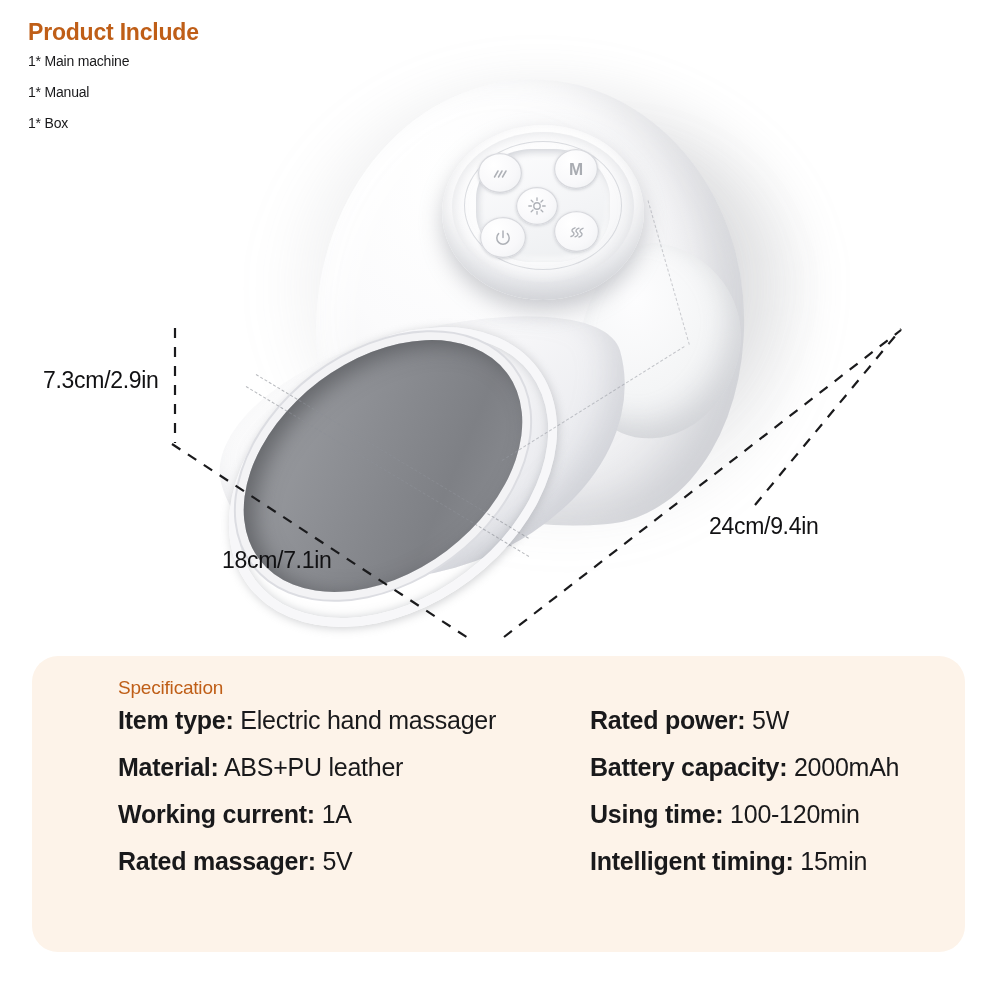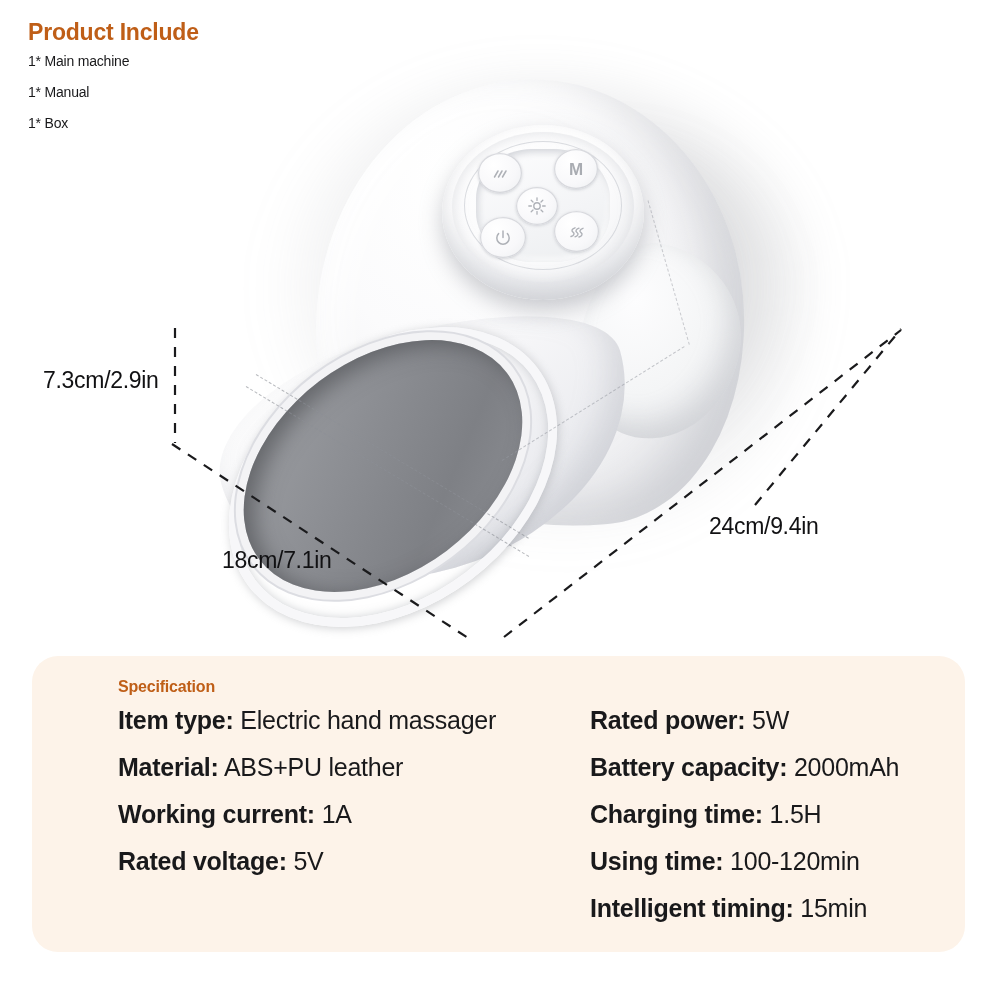--- a/index.html
+++ b/index.html
@@ -278,22 +278,22 @@
     top: 656px;
     width: 933px;
     height: 296px;
     background: #fdf3e9;
     border-radius: 26px;
   }
   .spec-title {
     position: absolute;
     left: 86px;
     top: 22px;
-    font-size: 16px;
-    font-weight: bold;
+    font-size: 19px;
+    font-weight: normal;
     color: #bf5e17;
     letter-spacing: -0.2px;
     line-height: 1.1;
   }
   .spec-col {
     position: absolute;
     top: 52px;
   }
   .spec-col-left  { left: 86px;  width: 430px; }
   .spec-col-right { left: 558px; width: 370px; }
@@ -427,39 +427,35 @@
       </div>
       <div class="spec-row">
         <span class="k">Material:</span>
         <span class="v">ABS+PU leather</span>
       </div>
       <div class="spec-row">
         <span class="k">Working current:</span>
         <span class="v">1A</span>
       </div>
       <div class="spec-row">
-        <span class="k">Rated voltage:</span>
+        <span class="k">Rated massager:</span>
         <span class="v">5V</span>
       </div>
     </div>
 
     <div class="spec-col spec-col-right">
       <div class="spec-row">
         <span class="k">Rated power:</span>
         <span class="v">5W</span>
       </div>
       <div class="spec-row">
         <span class="k">Battery capacity:</span>
         <span class="v">2000mAh</span>
       </div>
       <div class="spec-row">
-        <span class="k">Charging time:</span>
-        <span class="v">1.5H</span>
-      </div>
-      <div class="spec-row">
         <span class="k">Using time:</span>
         <span class="v">100-120min</span>
       </div>
       <div class="spec-row">
         <span class="k">Intelligent timing:</span>
         <span class="v">15min</span>
       </div>
     </div>
   </div>
 

